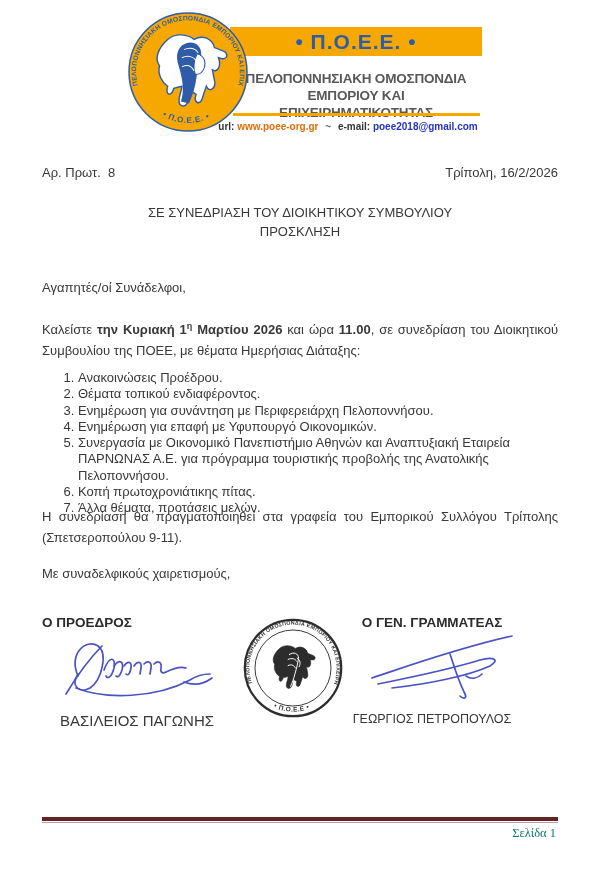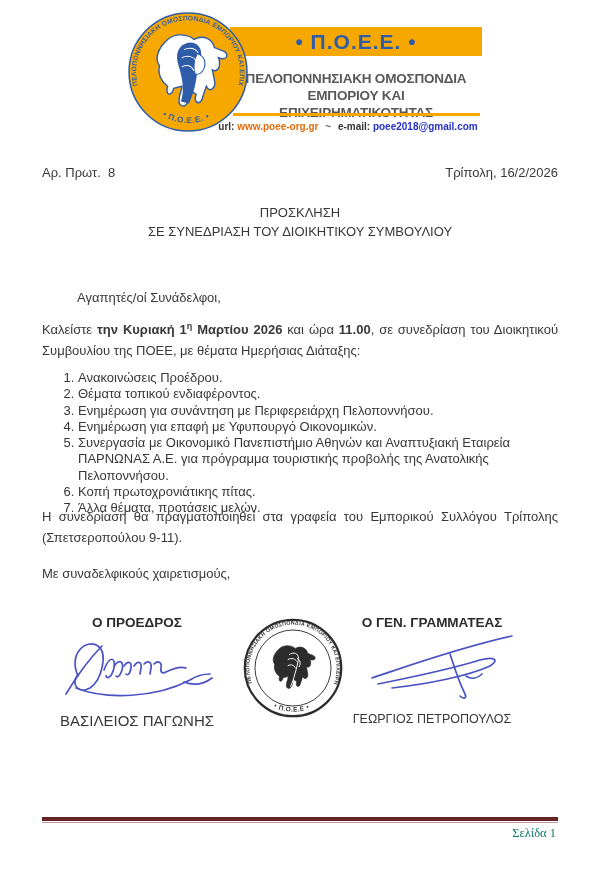--- a/index.html
+++ b/index.html
@@ -21,30 +21,30 @@
   .urlrow .lnk-mail { color:#2633C8; }
   .urlrow .tilde { color:#666; padding:0 4px; }
 
   
   .meta-row { position:absolute; left:42px; right:42px; top:165px; display:flex; justify-content:space-between;
               font-size:13px; }
   .pre { white-space:pre; }
   .title-block { position:absolute; left:42px; right:42px; top:204px; text-align:center; font-size:13px; line-height:18.5px; }
 
   
-  .salutation { position:absolute; left:42px; top:290px; font-size:13px;margin-left:35px; }
+  .salutation { position:absolute; left:42px; top:280px; font-size:13px; }
   .invite { position:absolute; left:42px; width:516px; top:316px; font-size:13px; line-height:21px; text-align:justify; }
   .invite sup { font-size:9px; font-weight:bold; }
   .agenda { position:absolute; left:42px; width:516px; top:370px; font-size:13px; line-height:16.3px; }
   .agenda ol { margin:0; padding-left:36px; }
   .closing { position:absolute; left:42px; width:516px; top:506px; font-size:13px; line-height:21px; text-align:justify; }
   .signoff { position:absolute; left:42px; width:516px; top:566px; text-align:left; font-size:13px; }
 
   
-  .sig-col-left  { position:absolute; left:42px;  width:190px; top:613px; text-align:center; }
+  .sig-col-left  { position:absolute; left:42px;  width:190px; top:613px; text-align:left; }
   .sig-col-right { position:absolute; left:337px; width:190px; top:613px; text-align:center; }
   .sig-title { font-weight:bold; font-size:13.5px; color:#2b2b2b; }
   .sig-name-left  { position:absolute; left:42px;  width:190px; top:712px; text-align:center; font-size:15px; }
   .sig-name-right { position:absolute; left:337px; width:190px; top:712px; text-align:center; font-size:12.5px; }
   .sig-ink-left  { position:absolute; left:56px;  top:636px; width:162px; height:66px; }
   .sig-ink-right { position:absolute; left:368px; top:632px; width:150px; height:72px; }
   .stamp { position:absolute; left:242px; top:617px; width:102px; height:102px; opacity:0.92; }
 
   
   .footer-rule { position:absolute; left:42px; right:42px; top:817px; height:6px;
@@ -96,22 +96,22 @@
     <span>e-mail:</span>
     <span class="lnk-mail">poee2018@gmail.com</span>
   </div>
 
   <div class="meta-row">
     <span class="pre">Αρ. Πρωτ.  8</span>
     <span>Τρίπολη, 16/2/2026</span>
   </div>
 
   <div class="title-block">
+    <div>ΣΕ ΣΥΝΕΔΡΙΑΣΗ ΤΟΥ ΔΙΟΙΚΗΤΙΚΟΥ ΣΥΜΒΟΥΛΙΟΥ</div>
     <div>ΠΡΟΣΚΛΗΣΗ</div>
-    <div>ΣΕ ΣΥΝΕΔΡΙΑΣΗ ΤΟΥ ΔΙΟΙΚΗΤΙΚΟΥ ΣΥΜΒΟΥΛΙΟΥ</div>
   </div>
 
   <div class="salutation">Αγαπητές/οί Συνάδελφοι,</div>
 
   <p class="invite"><span>Καλείστε </span><b><span>την Κυριακή 1</span><sup>η</sup><span> Μαρτίου 2026</span></b><span> και ώρα </span><b>11.00</b><span>, σε συνεδρίαση του Διοικητικού Συμβουλίου της ΠΟΕΕ, με θέματα Ημερήσιας Διάταξης:</span></p>
 
   <div class="agenda">
     <ol>
       <li>Ανακοινώσεις Προέδρου.</li>
       <li>Θέματα τοπικού ενδιαφέροντος.</li>

